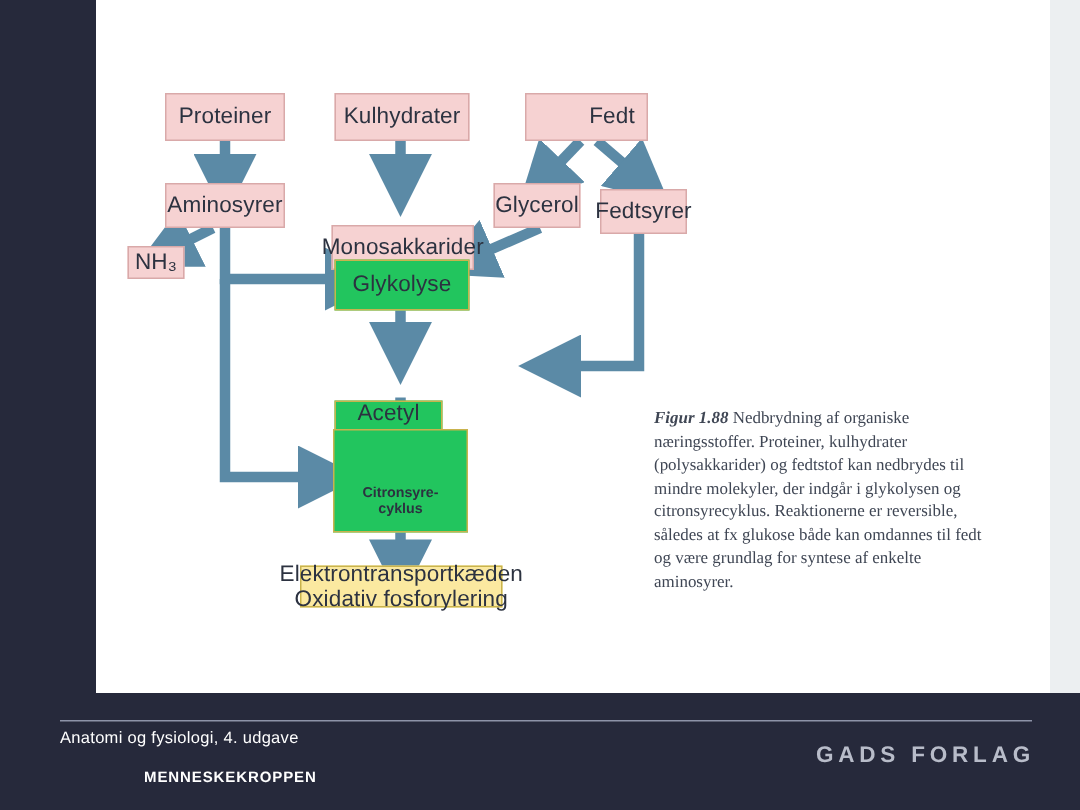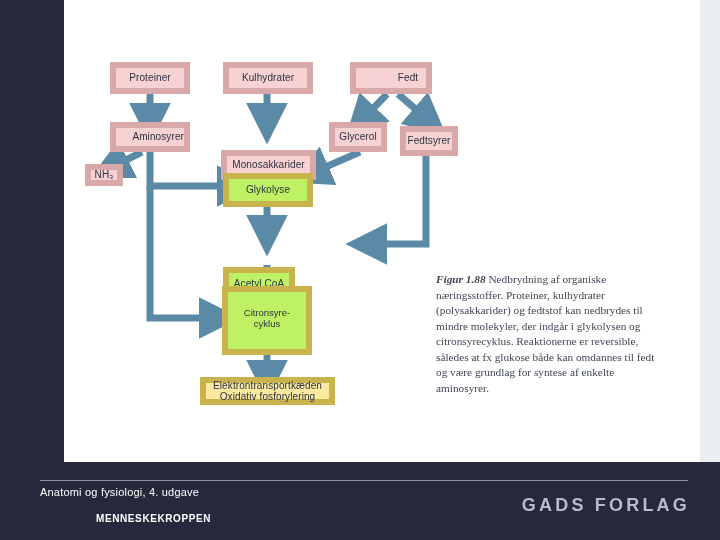--- a/index.html
+++ b/index.html
@@ -67,53 +67,53 @@
     top: 513px;
     font-size: 10px;
     font-weight: bold;
     color: #ffffff;
     letter-spacing: 0.6px;
   }
   .footer-brand {
     position: absolute;
     right: 30px;
     top: 495px;
-    font-size: 18px;
+    font-size: 15px;
     color: #b8bcc9;
     letter-spacing: 3.2px;
     font-weight: bold;
   }
 
   
   .diagram {
     position: absolute;
     left: 64px;
     top: 0;
     width: 636px;
     height: 462px;
   }
   .node {
     position: absolute;
     box-sizing: border-box;
     display: flex;
     align-items: center;
     justify-content: center;
     text-align: center;
-    font-size: 10px;
+    font-size: 15px;
     color: #2c3240;
-    border: 6px solid #f97316;
+    border: 1px solid #f97316;
     line-height: 1.15;
     letter-spacing: 0.1px;
   }
   .pink {
     background: #f6d2d2;
     border-color: #d9a9a9;
   }
   .yellow {
-    background: #bef264;
+    background: #22c55e;
     border-color: #c9b34d;
   }
   .yellow-soft {
     background: #fbe9a0;
     border-color: #c9b34d;
   }
   .arrow-svg {
     position: absolute;
     left: 0;
     top: 0;
@@ -199,21 +199,21 @@
     </div>
 
     <div class="node pink" style="left:159px; top:62px; width:90px; height:32px;">
       <span>Kulhydrater</span>
     </div>
 
     <div class="node pink" style="left:286px; top:62px; width:82px; height:32px;padding-left:34px;">
       <span>Fedt</span>
     </div>
 
-    <div class="node pink" style="left:46px; top:122px; width:80px; height:30px;justify-content:flex-end;">
+    <div class="node pink" style="left:46px; top:122px; width:80px; height:30px;">
       <span>Aminosyrer</span>
     </div>
 
     <div class="node pink" style="left:157px; top:122px; width:95px; height:30px;margin-top:28px;">
       <span>Monosakkarider</span>
     </div>
 
     <div class="node pink" style="left:265px; top:122px; width:58px; height:30px;">
       <span>Glycerol</span>
     </div>
@@ -228,21 +228,21 @@
 
     <div class="node yellow" style="left:159px; top:173px; width:90px; height:34px;">
       <span>Glykolyse</span>
     </div>
 
     <div class="node yellow" style="left:159px; top:231px; width:72px; height:34px;margin-top:36px;">
       <span>Acetyl CoA</span>
     </div>
 
     <div class="node yellow" style="left:158px; top:286px; width:90px; height:69px;"></div>
-    <div class="cycle-label" style="left:168px; top:308px;">
+    <div class="cycle-label" style="left:168px; top:324px;font-weight:bold;">
       <span style="white-space:pre-line;">Citronsyre-
 cyklus</span>
     </div>
 
     <div class="node yellow-soft" style="left:136px; top:377px; width:135px; height:28px;">
       <span style="white-space:pre-line;">Elektrontransportkæden
 Oxidativ fosforylering</span>
     </div>
 
     <div class="caption">

